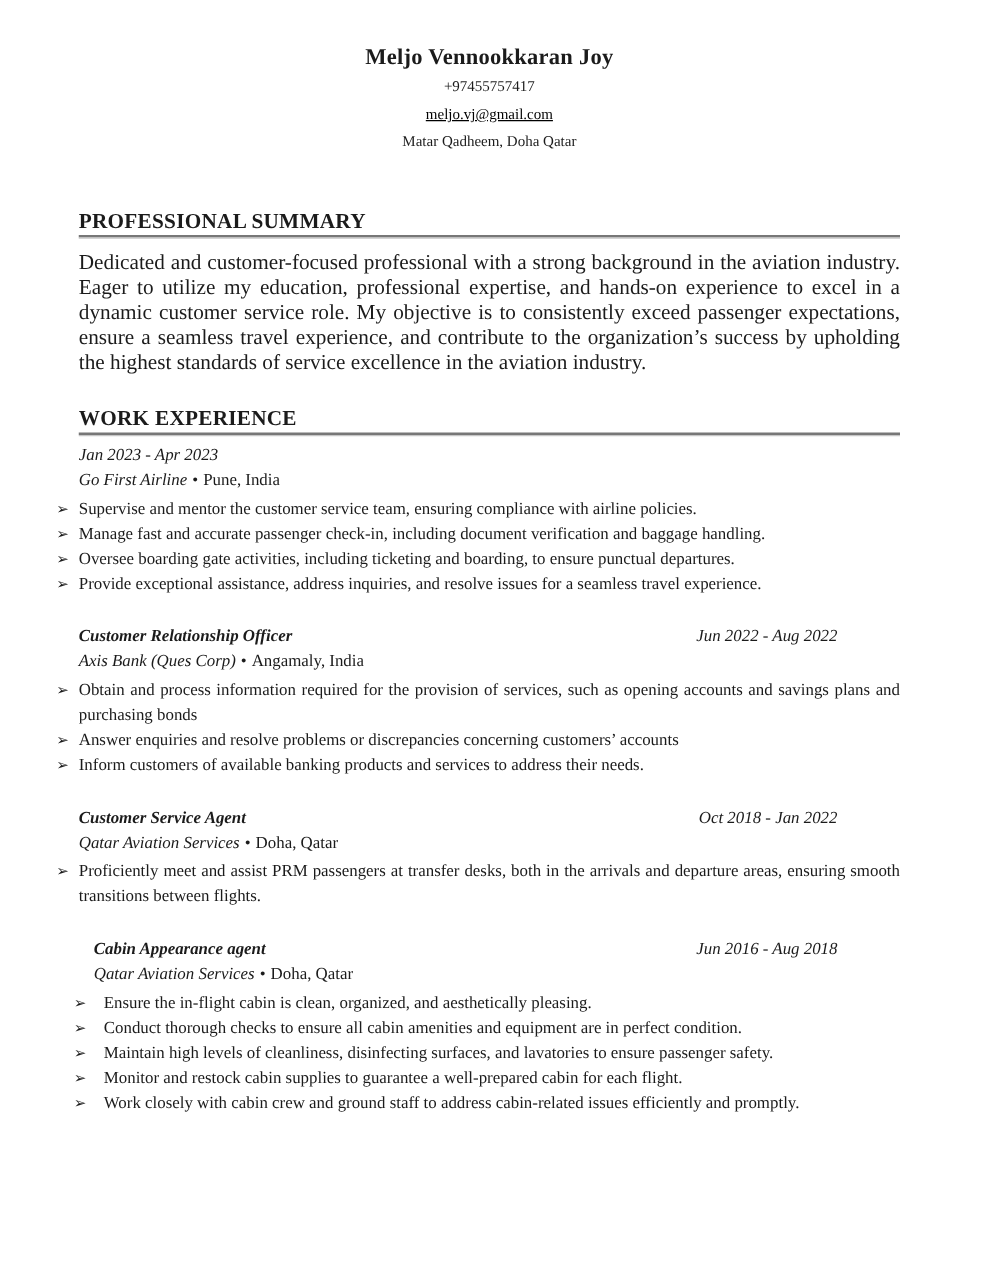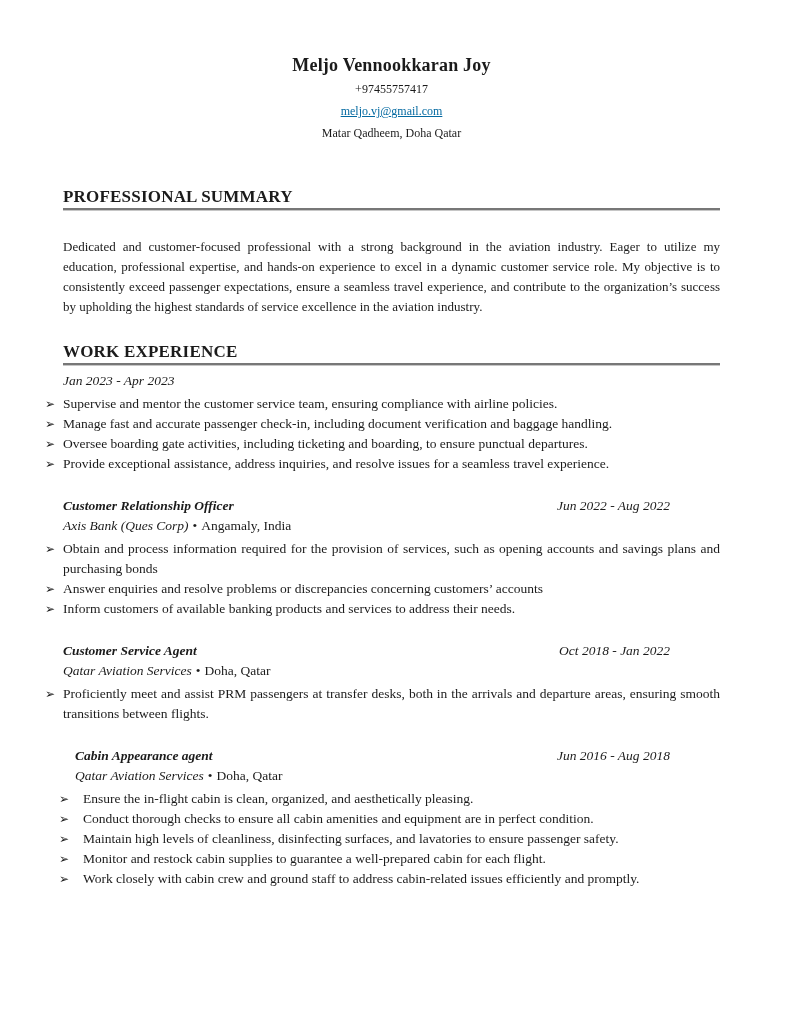--- a/index.html
+++ b/index.html
@@ -4,33 +4,33 @@
 <style>
   html,body { margin:0; padding:0; background:#ffffff; }
   .page {
     width:791px; height:1024px; position:relative; background:#ffffff;
     font-family:"Liberation Serif","DejaVu Serif",serif; color:#1b1b1b;
     overflow:hidden;
   }
   .content { position:absolute; left:63px; top:0; width:657px; }
 
   
-  .hdr { text-align:center; padding-top:52px; }
+  .hdr { text-align:center; padding-top:32px; }
   .name { font-size:18px; font-weight:bold; line-height:26px; letter-spacing:0.2px; }
   .cline { font-size:12px; line-height:22px; }
-  .email-link { color:#0369a1; text-decoration:underline; cursor:pointer; }
+  .email-link { color:#000000; text-decoration:underline; cursor:pointer; }
 
   
   .sec-title { font-size:17px; font-weight:bold; line-height:18px; letter-spacing:0.2px; }
   .sec-rule { height:0; border-top:2px solid #777777; border-bottom:1px solid #c6c6c6; margin-top:2px; }
   .sec-summary { margin-top:44px; }
   .sec-work { margin-top:26px; }
 
   .summary-text {
-    margin:26px 0 0 0; font-size:13px; line-height:20px; text-align:justify;
+    margin:9px 0 0 0; font-size:17px; line-height:20px; text-align:justify;
   }
 
   
   .job { margin-top:22px; }
   .job-first { margin-top:5px; }
   .job-head { display:flex; justify-content:space-between; font-size:13.5px; line-height:20px; }
   .job-title { font-weight:bold; font-style:italic; }
   .job-title.ind { margin-left:12px;font-family:Liberation Serif, serif; }
   .job-dates { font-style:italic; padding-right:50px; white-space:nowrap; }
   .job-sub { font-size:13.5px; line-height:20px; }
@@ -62,20 +62,23 @@
       <p class="summary-text">Dedicated and customer-focused professional with a strong background in the aviation industry. Eager to utilize my education, professional expertise, and hands-on experience to excel in a dynamic customer service role. My objective is to consistently exceed passenger expectations, ensure a seamless travel experience, and contribute to the organization’s success by upholding the highest standards of service excellence in the aviation industry.</p>
     </div>
 
     <div class="sec-work">
       <div class="sec-title">WORK EXPERIENCE</div>
       <div class="sec-rule"></div>
 
       <div class="job job-first">
         <div class="job-head">
           <span class="job-dates">Jan 2023 - Apr 2023</span>
+        </div>
+        <div class="job-sub">
+          <span class="company">Go First Airline</span><span class="dot">•</span><span>Pune, India</span>
         </div>
         <ul class="bullets">
           <li>
               <span class="marker">➢</span>
               <span class="btext">Supervise and mentor the customer service team, ensuring compliance with airline policies.</span>
             </li>
           <li>
               <span class="marker">➢</span>
               <span class="btext">Manage fast and accurate passenger check-in, including document verification and baggage handling.</span>
             </li>

